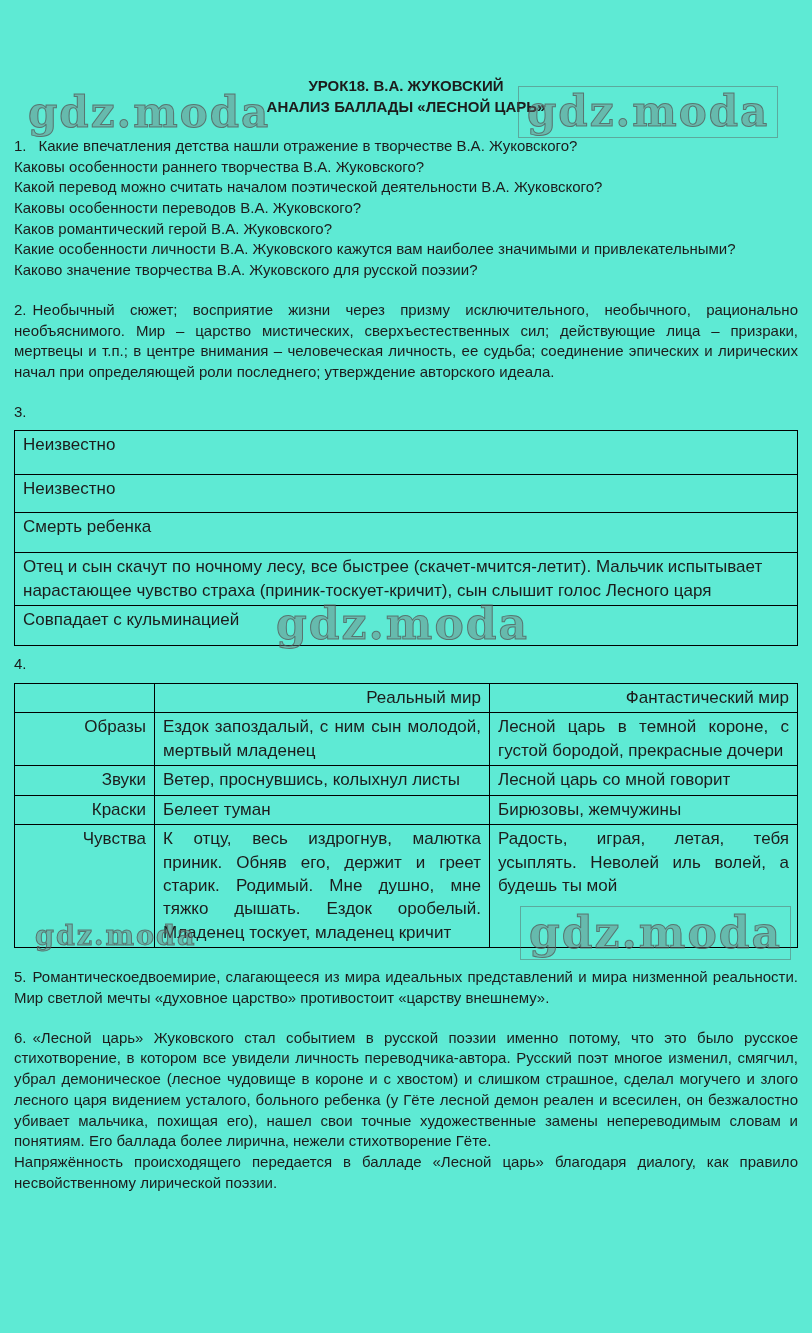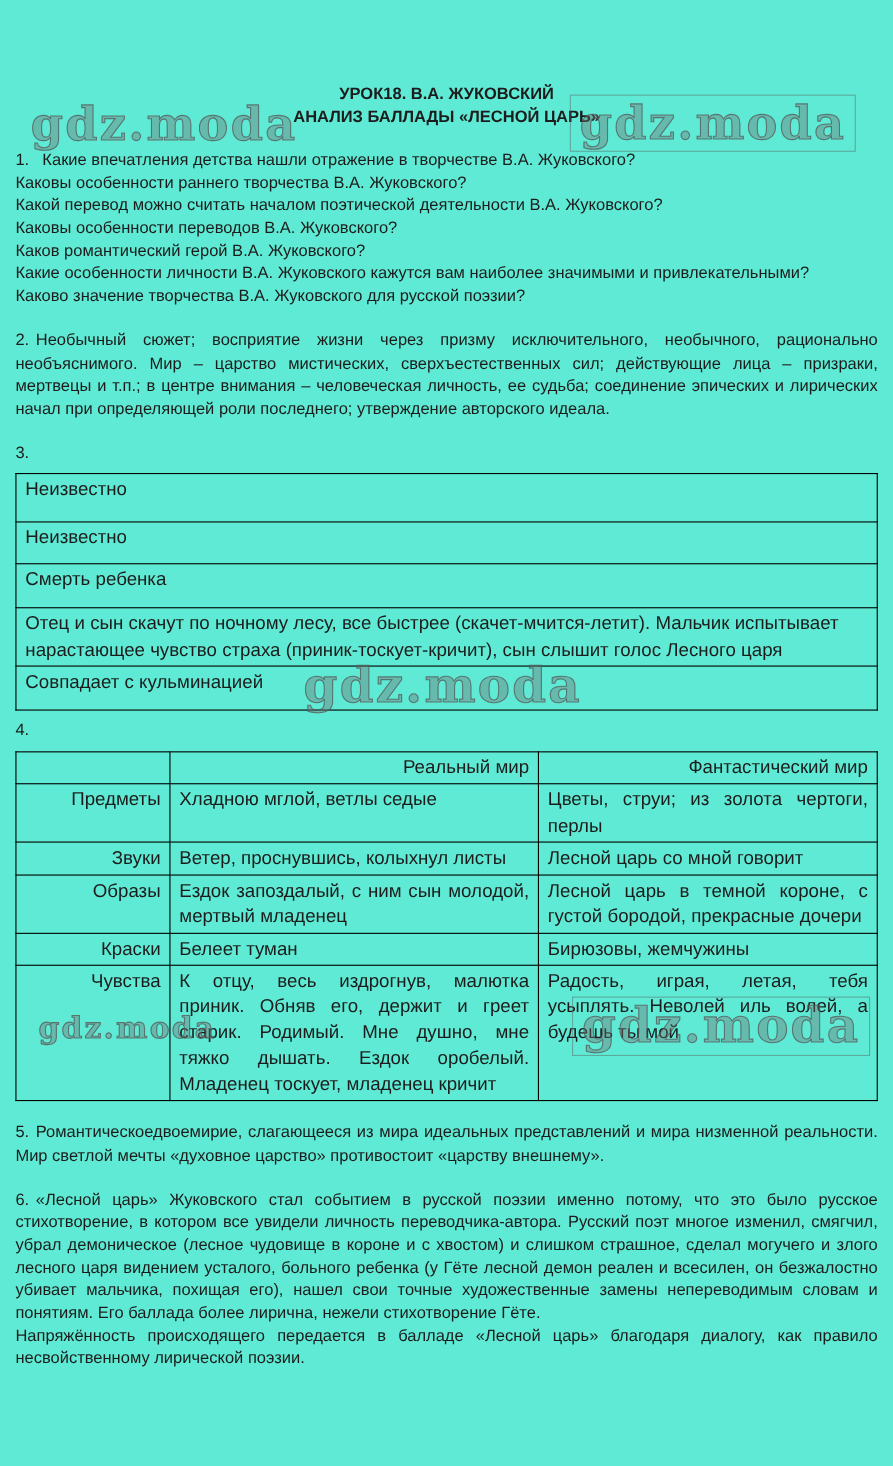--- a/index.html
+++ b/index.html
@@ -127,33 +127,28 @@
         <col style="width:335px">
         <col>
       </colgroup>
       <tbody>
         <tr>
           <td class="label"></td>
           <td class="label">Реальный мир</td>
           <td class="label">Фантастический мир</td>
         </tr>
         <tr>
-          <td class="label">Предметы</td>
-          <td class="content">Хладною мглой, ветлы седые</td>
-          <td class="content">Цветы, струи; из золота чертоги, перлы</td>
+          <td class="label">Образы</td>
+          <td class="content">Ездок запоздалый, с ним сын молодой, мертвый младенец</td>
+          <td class="content">Лесной царь в темной короне, с густой бородой, прекрасные дочери</td>
         </tr>
         <tr>
           <td class="label">Звуки</td>
           <td class="content">Ветер, проснувшись, колыхнул листы</td>
           <td class="content">Лесной царь со мной говорит</td>
-        </tr>
-        <tr>
-          <td class="label">Образы</td>
-          <td class="content">Ездок запоздалый, с ним сын молодой, мертвый младенец</td>
-          <td class="content">Лесной царь в темной короне, с густой бородой, прекрасные дочери</td>
         </tr>
         <tr>
           <td class="label">Краски</td>
           <td class="content">Белеет туман</td>
           <td class="content">Бирюзовы, жемчужины</td>
         </tr>
         <tr class="feel">
           <td class="label">Чувства</td>
           <td class="content">К отцу, весь издрогнув, малютка приник. Обняв его, держит и греет старик. Родимый. Мне душно, мне тяжко дышать. Ездок оробелый. Младенец тоскует, младенец кричит</td>
           <td class="content">Радость, играя, летая, тебя усыплять. Неволей иль волей, а будешь ты мой</td>

